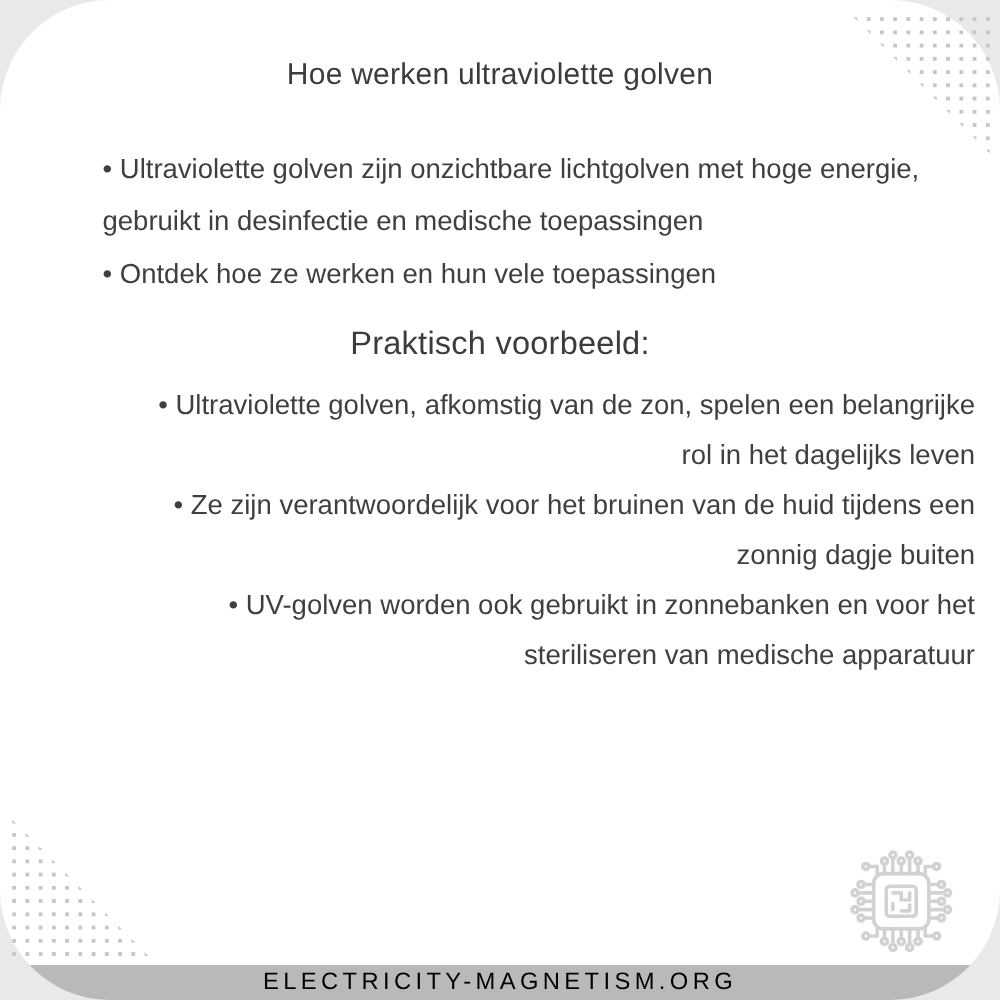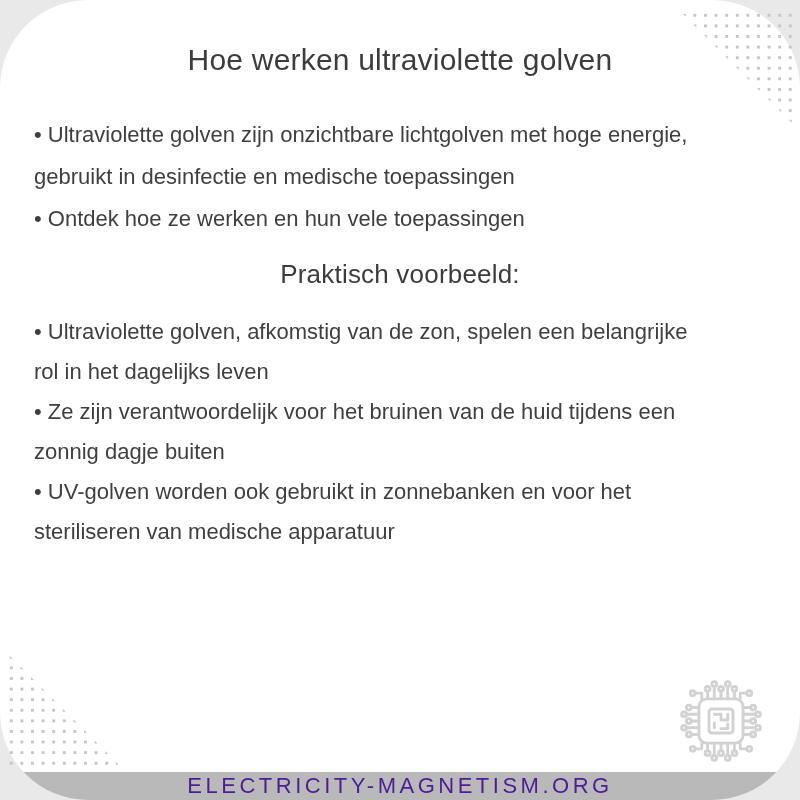--- a/index.html
+++ b/index.html
@@ -20,21 +20,21 @@
   .card {
     position: absolute;
     inset: 0;
     background: #ffffff;
     border-radius: 88px;
     overflow: hidden;
   }
   .title {
     margin: 42px 0 0 0;
     text-align: center;
-    font-size: 30px;
+    font-size: 24px;
     line-height: 36px;
     font-weight: 400;
     color: #3c3c3c;
     letter-spacing: 0.2px;
   }
   .subheading {
     margin: 16px 0 0 0;
     text-align: center;
     font-size: 26px;
     line-height: 36px;
@@ -45,22 +45,22 @@
   .bullets {
     padding: 0 20px 0 34px;
     color: #3f3f3f;
   }
   .bullets p {
     margin: 0;
     font-size: 22px;
     line-height: 42px;
     white-space: pre-line;
   }
-  .intro { margin-top: 36px; }
-  .example { margin-top: 20px; }
+  .intro { margin-top: 36px; margin-left: 48px; }
+  .example { margin-top: 12px; text-align: right; }
   .example p { line-height: 40px; }
 
   
   .dots {
     position: absolute;
     background-image: radial-gradient(circle, #c6c6c6 1.7px, rgba(255,255,255,0) 1.9px);
     background-size: 10.6px 10.6px;
     pointer-events: none;
   }
   .dots-tr {
@@ -88,23 +88,23 @@
     position: absolute;
     left: 0;
     right: 0;
     bottom: 0;
     height: 28px;
     background: #b9b9b9;
     text-align: center;
     line-height: 28px;
   }
   .footer-bar span {
-    font-size: 22px;
+    font-size: 19px;
     letter-spacing: 3.5px;
-    color: #4c1d95;
+    color: #000000;
     font-weight: 400;
   }
 </style>
 </head>
 <body>
 
 <div class="canvas">
   <div class="card">
 
     <h1 class="title">Hoe werken ultraviolette golven</h1>

